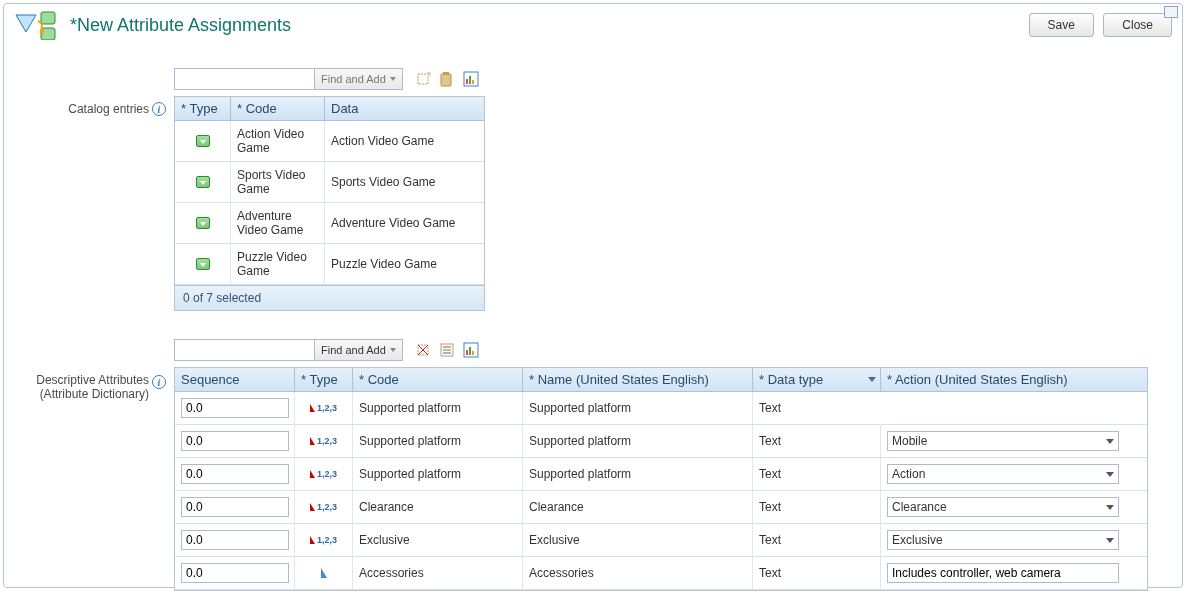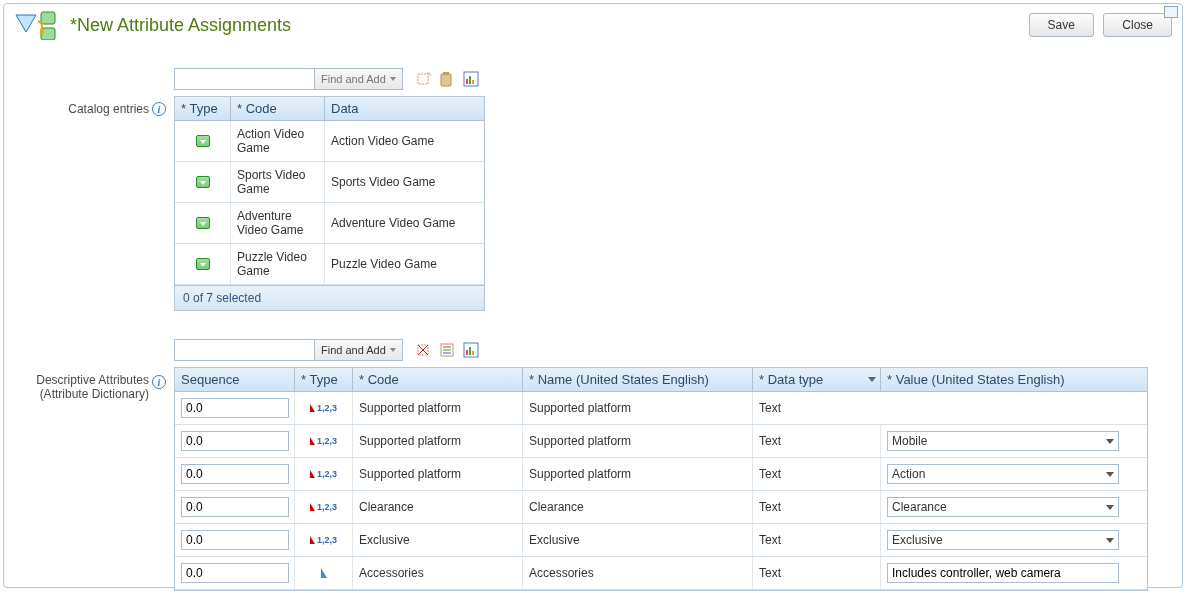--- a/index.html
+++ b/index.html
@@ -27,21 +27,21 @@
     padding-bottom: 6px;
   }
   .header-left {
     display: flex;
     align-items: center;
     gap: 6px;
   }
   .header-title {
     font-size: 18px;
     font-weight: 400;
-    color: #4d7c0f;
+    color: #0f766e;
   }
   .header-icons {
     position: relative;
     width: 50px;
     height: 30px;
   }
   .btn {
     background: linear-gradient(#fefefe, #e6e6e6);
     border: 1px solid #a8b8c8;
     border-radius: 3px;
@@ -433,21 +433,21 @@
       <div class="grid attr">
         <div class="grid-header">
           <div class="col a-seq">Sequence</div>
           <div class="col a-type">* Type</div>
           <div class="col a-code">* Code</div>
           <div class="col a-name">* Name (United States English)</div>
           <div class="col a-dt">
             <span>* Data type</span>
             <span class="sort-indicator"></span>
           </div>
-          <div class="col a-val">* Value (United States English)</div>
+          <div class="col a-val">* Action (United States English)</div>
         </div>
 
         <div class="grid-row">
           <div class="cell a-seq">
               <input class="seq-input" value="0.0" style="">
             </div>
           <div class="cell a-type" style="justify-content:center">
               <span class="type-icon-123">1,2,3</span>
             </div>
           <div class="cell a-code">Supported platform</div>

